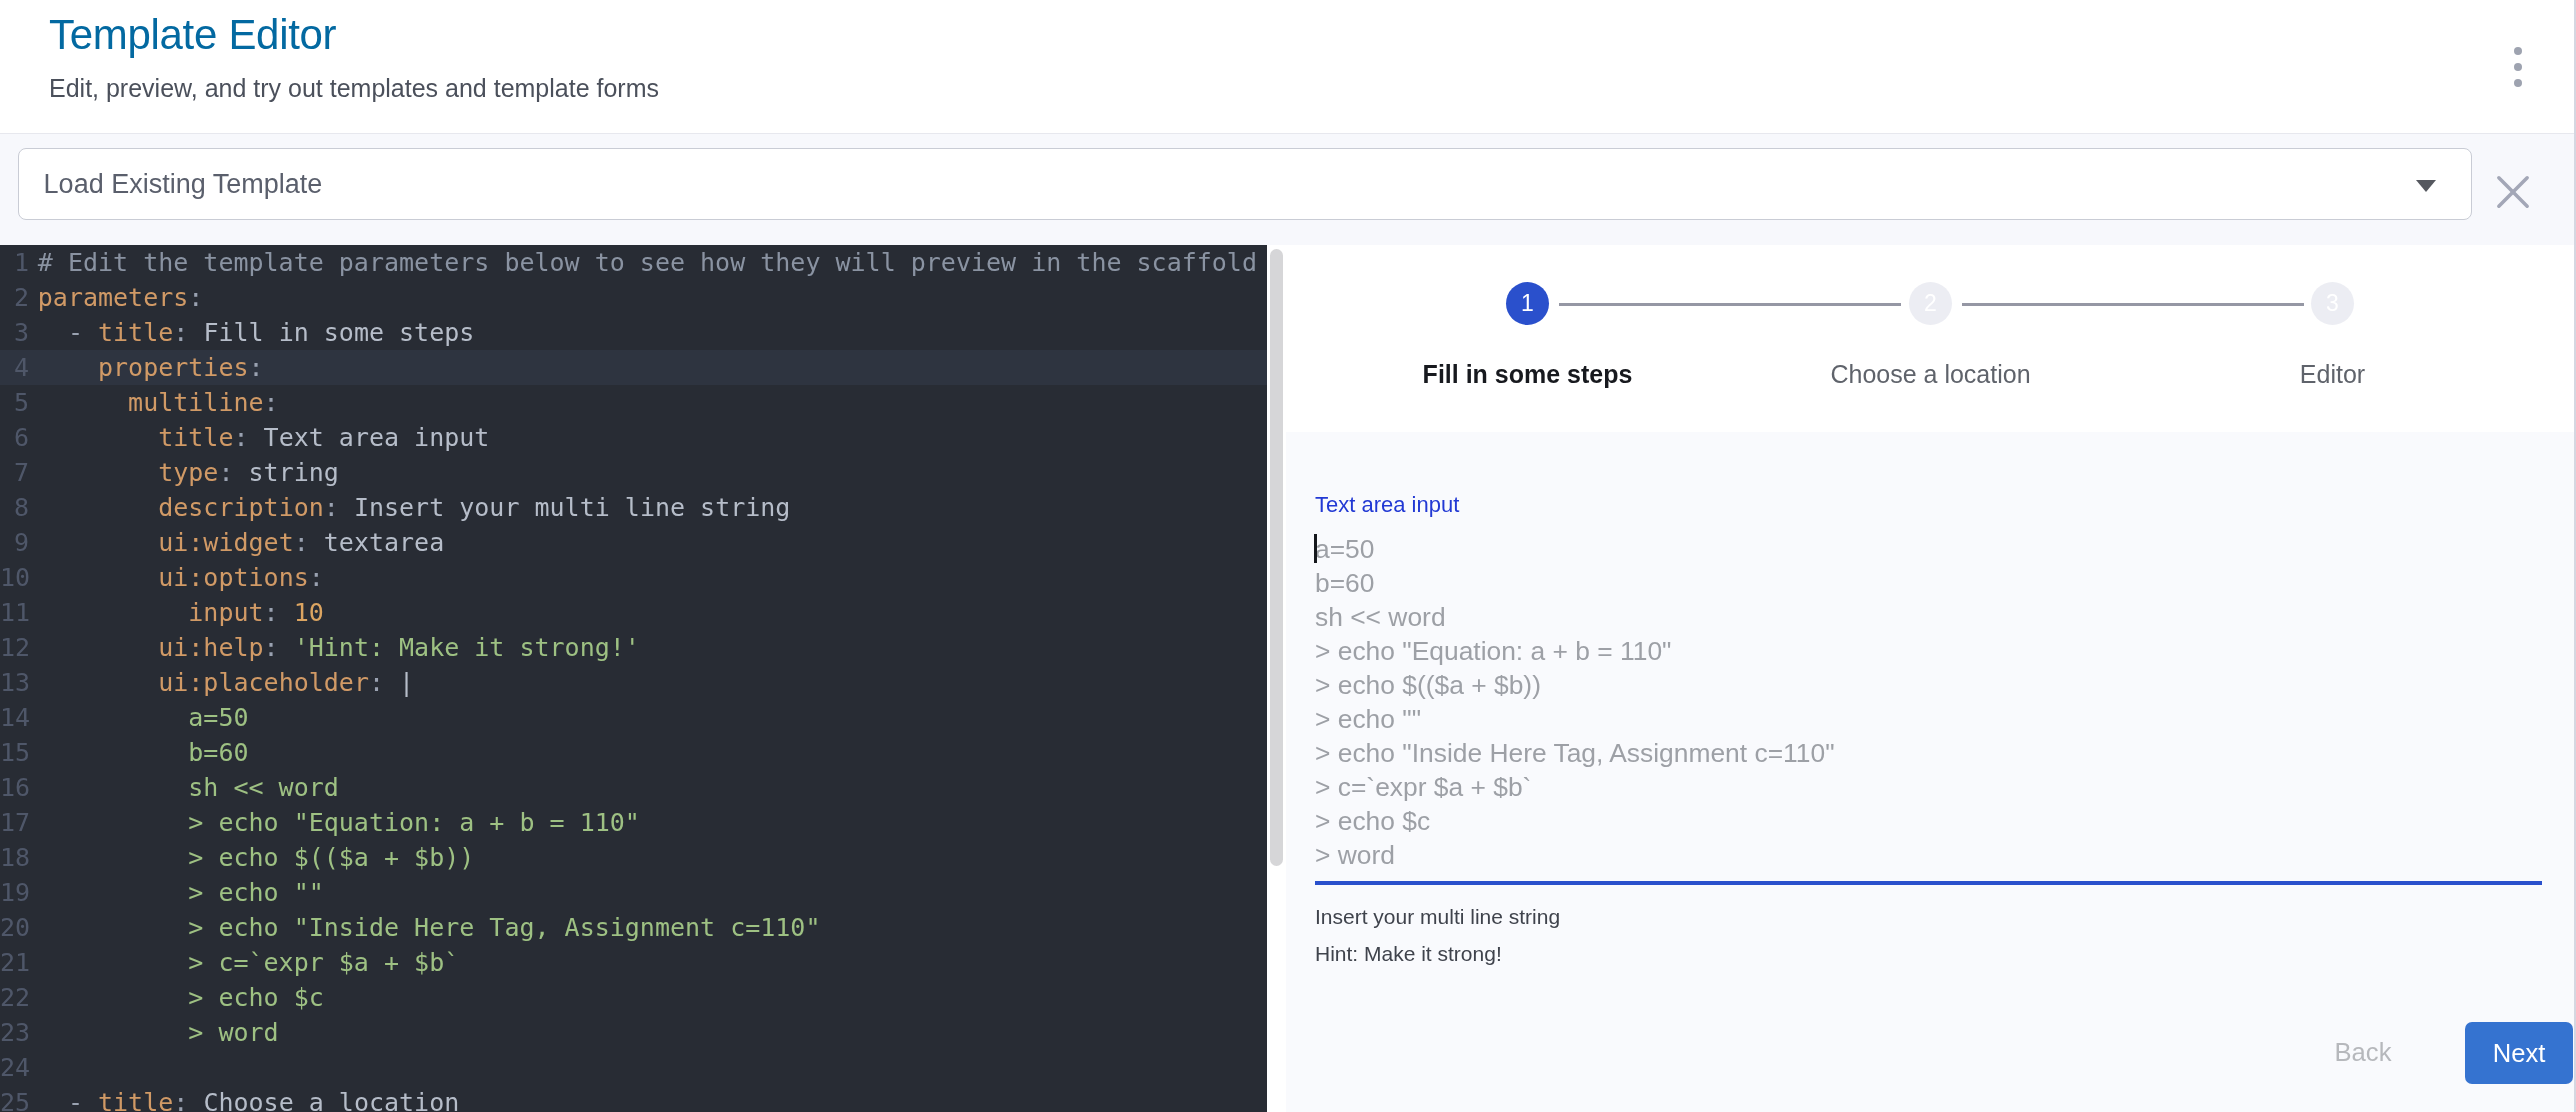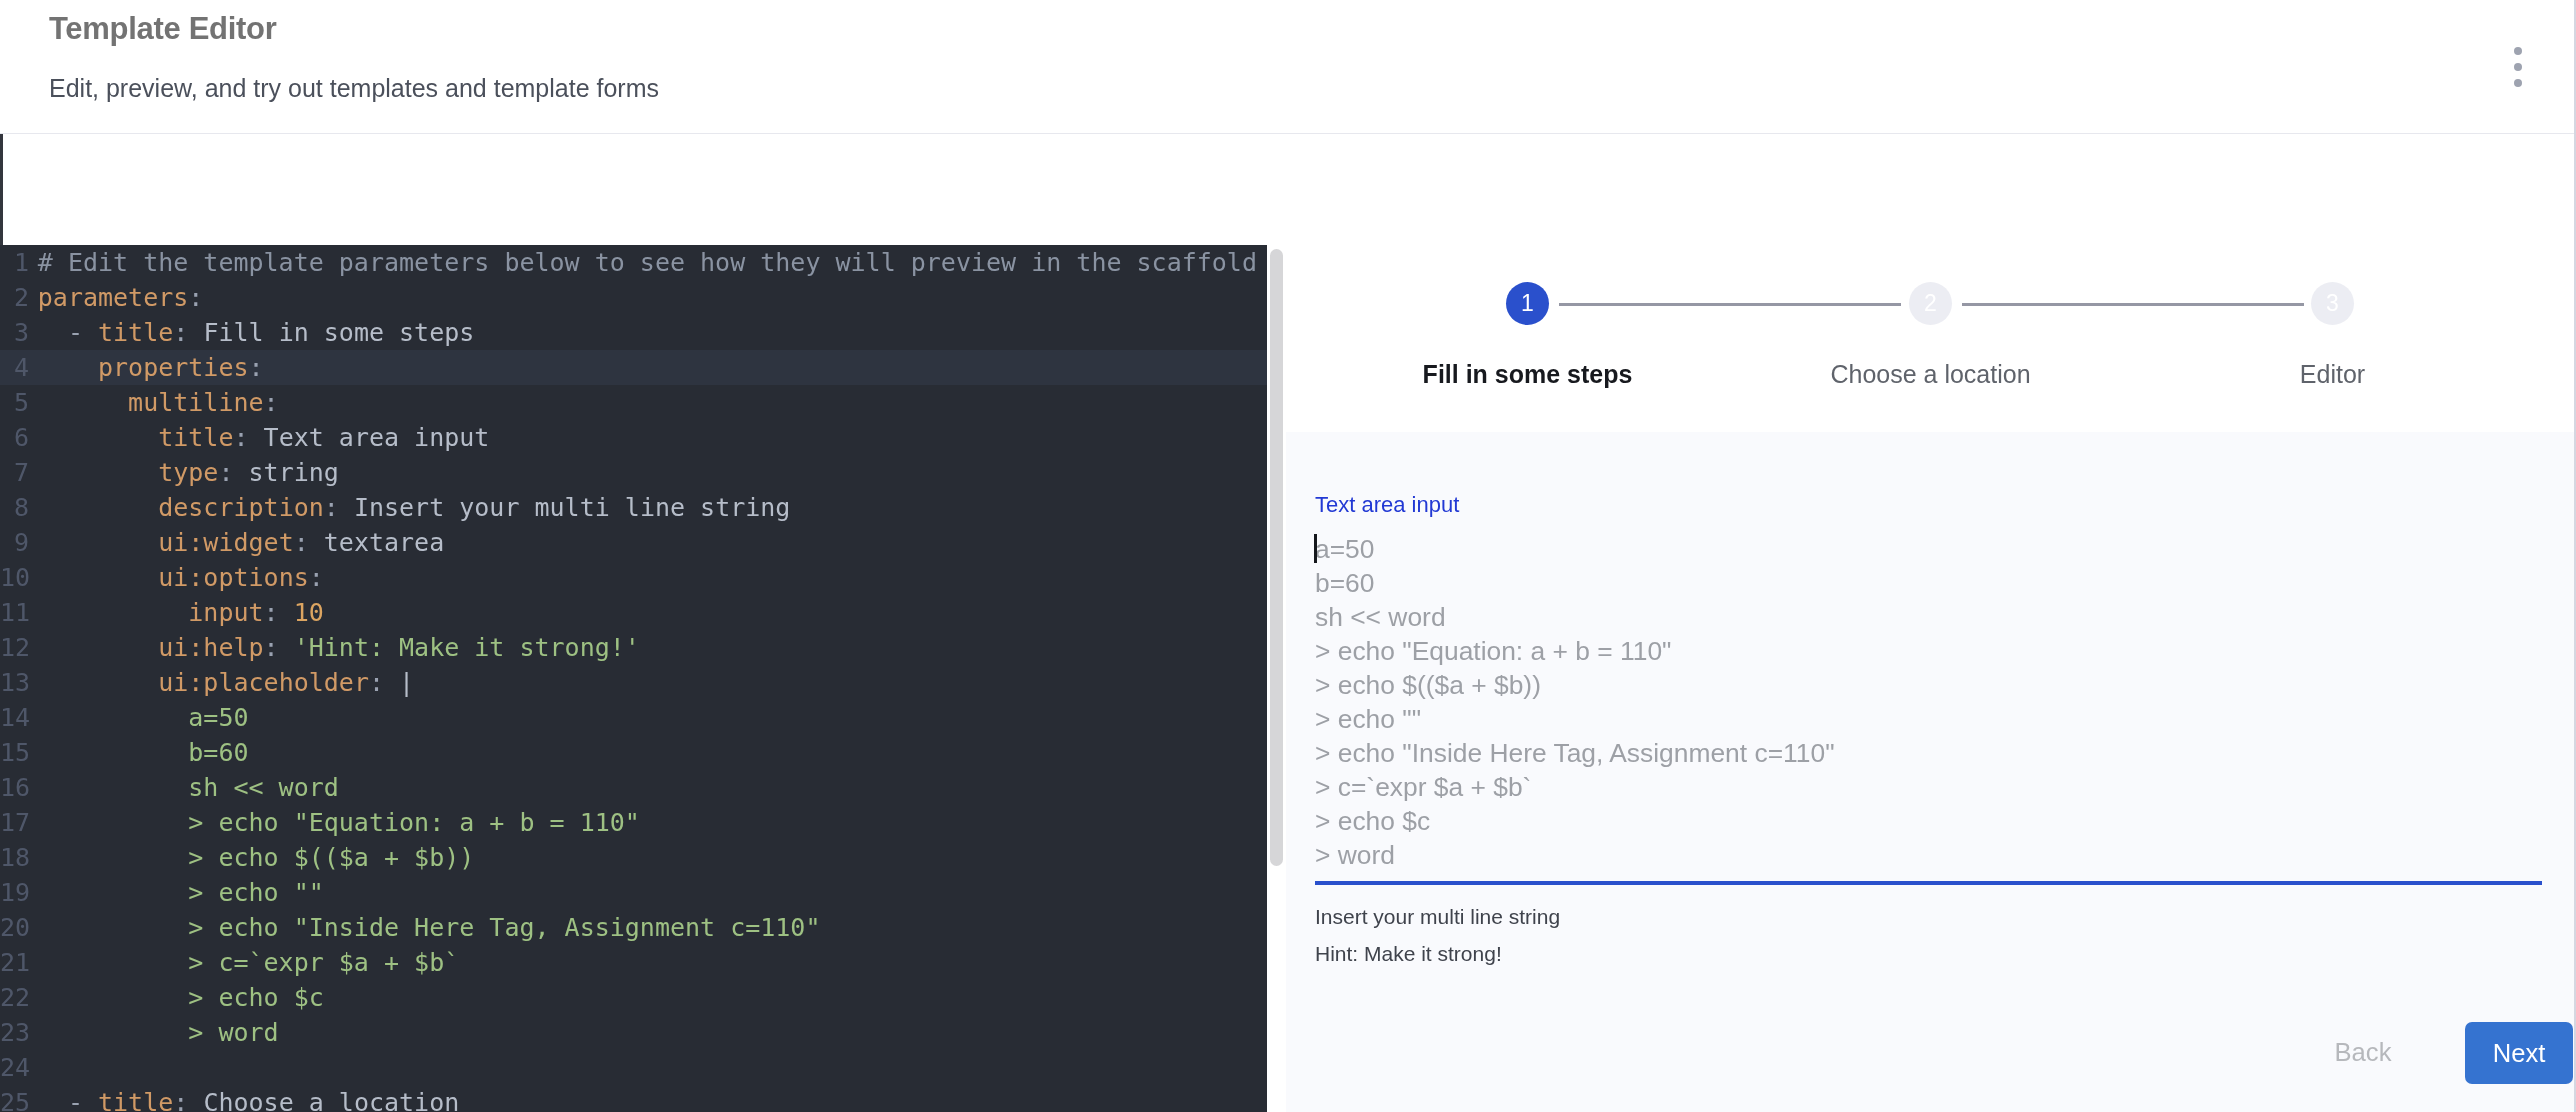--- a/index.html
+++ b/index.html
@@ -4,21 +4,21 @@
 <style>
   html,body{margin:0;padding:0;background:#ffffff;}
   .page{position:relative;width:2576px;height:1113px;overflow:hidden;background:#ffffff;
         font-family:"Liberation Sans",sans-serif;}
   .edge-left{position:absolute;left:0;top:0;width:2.6px;height:1113px;background:#33363d;}
   .edge-right{position:absolute;right:0;top:0;width:1.8px;height:1113px;background:#d5d7e1;}
 
   
   .header{position:absolute;left:0;top:0;width:2576px;height:134px;background:#ffffff;
           border-bottom:0.9px solid #e7e8ee;box-sizing:border-box;}
-  .page-title{position:absolute;left:49px;top:10.6px;font-size:31px;font-weight:700;color:#737373;letter-spacing:-0.3px;}
+  .page-title{position:absolute;left:49px;top:10.6px;font-size:42px;font-weight:400;color:#0369a1;letter-spacing:-0.3px;}
   .page-subtitle{position:absolute;left:49px;top:74px;font-size:25px;color:#4b505b;}
   .kebab{position:absolute;left:2497px;top:35px;width:42px;height:63px;display:flex;flex-direction:column;
          align-items:center;justify-content:center;gap:8px;cursor:pointer;background:none;border:none;}
   .kebab .dot{width:8px;height:8px;border-radius:50%;background:#9ea3b0;}
 
   
   .toolbar{position:absolute;left:0;top:134px;width:2576px;height:111px;background:#f7f8fc;}
   .select-field{position:absolute;left:17.6px;top:14px;width:2454px;height:72px;background:#ffffff;
                 border:1.8px solid #c9ccd5;border-radius:8px;box-sizing:border-box;display:flex;align-items:center;cursor:pointer;}
   .select-text{margin-left:25px;font-size:27px;color:#5a5f6c;}
@@ -77,20 +77,32 @@
   <div class="header">
     <div class="page-title">Template Editor</div>
     <div class="page-subtitle">Edit, preview, and try out templates and template forms</div>
     <button class="kebab">
       <span class="dot"></span>
       <span class="dot"></span>
       <span class="dot"></span>
     </button>
   </div>
 
+  <div class="toolbar">
+    <div class="select-field">
+      <span class="select-text">Load Existing Template</span>
+      <span class="select-caret"></span>
+    </div>
+    <button class="clear-btn">
+      <svg width="46" height="46" viewBox="0 0 52 52">
+        <line x1="10" y1="10" x2="42" y2="42" stroke="#a3a7b7" stroke-width="4" stroke-linecap="round"></line>
+        <line x1="42" y1="10" x2="10" y2="42" stroke="#a3a7b7" stroke-width="4" stroke-linecap="round"></line>
+      </svg>
+    </button>
+  </div>
 
   <div class="editor">
     <div class="editor-clip">
         <div class="cl"><span class="ln">1</span><span class="code"><span class="t-cm"># Edit the template parameters below to see how they will preview in the scaffold</span></span></div>
         <div class="cl"><span class="ln">2</span><span class="code"><span class="t-key">parameters</span><span class="t-pun">:</span></span></div>
         <div class="cl"><span class="ln">3</span><span class="code"><span class="t-pun">  - </span><span class="t-key">title</span><span class="t-pun">: </span><span class="t-txt">Fill in some steps</span></span></div>
         <div class="cl active"><span class="ln">4</span><span class="code"><span class="t-pun">    </span><span class="t-key">properties</span><span class="t-pun">:</span></span></div>
         <div class="cl"><span class="ln">5</span><span class="code"><span class="t-pun">      </span><span class="t-key">multiline</span><span class="t-pun">:</span></span></div>
         <div class="cl"><span class="ln">6</span><span class="code"><span class="t-pun">        </span><span class="t-key">title</span><span class="t-pun">: </span><span class="t-txt">Text area input</span></span></div>
         <div class="cl"><span class="ln">7</span><span class="code"><span class="t-pun">        </span><span class="t-key">type</span><span class="t-pun">: </span><span class="t-txt">string</span></span></div>

